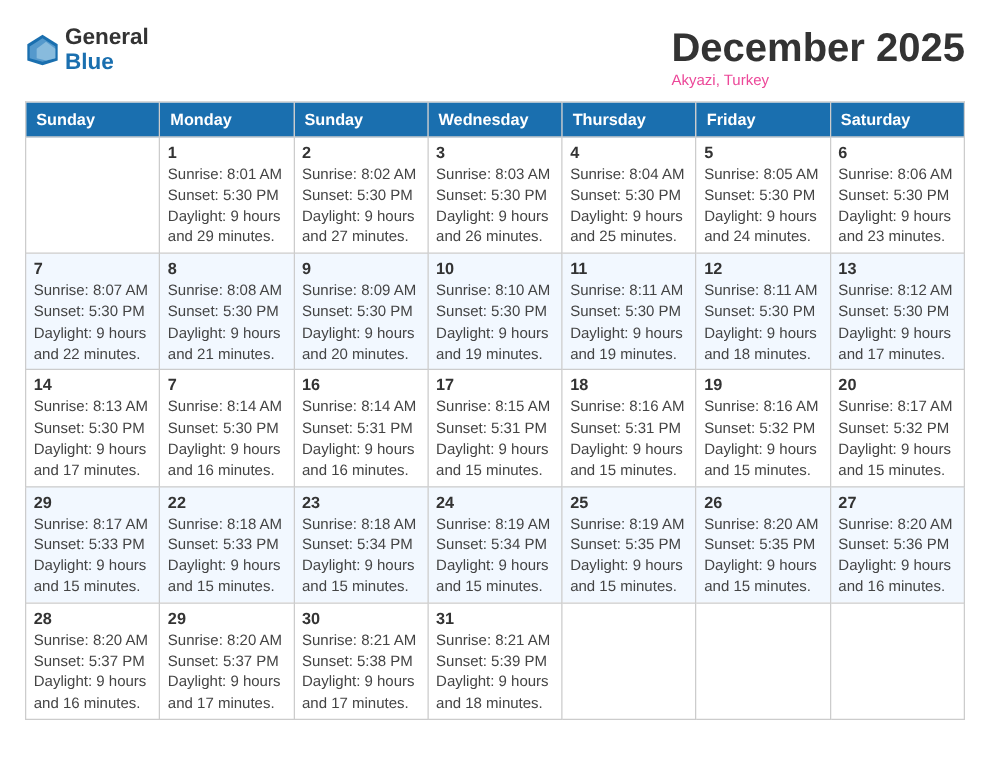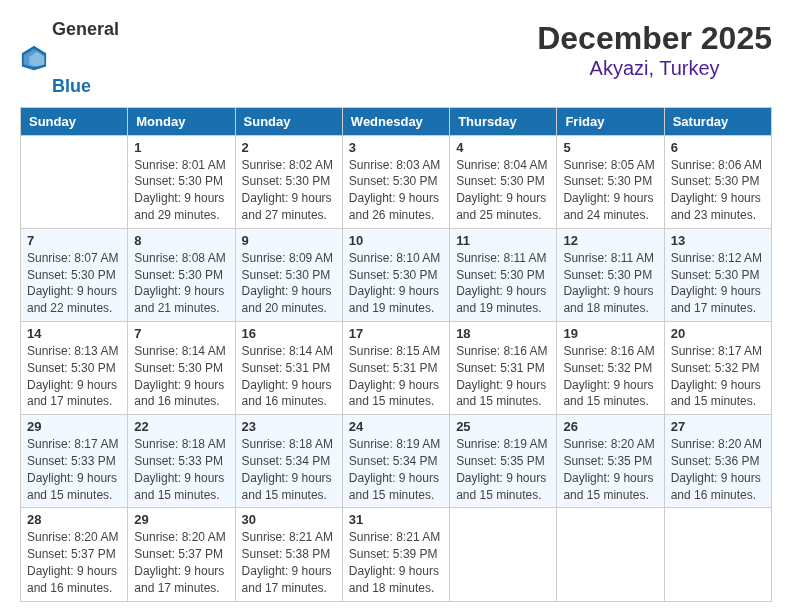--- a/index.html
+++ b/index.html
@@ -26,30 +26,30 @@
       font-weight: bold;
       color: #333;
       line-height: 1.1;
     }
     .logo-blue { color: #1a6faf; }
     .logo-icon {
       width: 28px;
       height: 28px;
     }
     .title-block {
-      text-align: center;
+      text-align: left;
     }
     .month-title {
       font-size: 32px;
       font-weight: bold;
       color: #333;
     }
     .location {
-      font-size: 20px;
-      color: #4c1d95;
+      font-size: 12px;
+      color: #ec4899;
     }
     table {
       width: 100%;
       border-collapse: collapse;
       padding-left: 23px;
     }
     th {
       background-color: #1a6faf;
       color: #fff;
       font-size: 13px;
@@ -86,21 +86,21 @@
 </head>
 <body>
 
 <div class="header">
   <div class="logo">
     <svg class="logo-icon" viewBox="0 0 30 30" xmlns="http://www.w3.org/2000/svg">
       <polygon points="15,2 28,10 28,24 15,28 2,24 2,10" fill="#1a6faf"></polygon>
       <polygon points="15,5 26,12 26,22 15,25 4,22 4,12" fill="#5599cc"></polygon>
       <polygon points="18,8 26,14 26,22 18,24 10,22 10,14" fill="#88bbdd"></polygon>
     </svg>
-    <div style="display:flex;flex-direction:column;gap:37px;">
+    <div style="display:flex;flex-direction:column;">
       <span class="logo-text">General</span>
       <span class="logo-text logo-blue">Blue</span>
     </div>
   </div>
   <div class="title-block">
     <div class="month-title">December 2025</div>
     <div class="location">Akyazi, Turkey</div>
   </div>
 </div>
 

